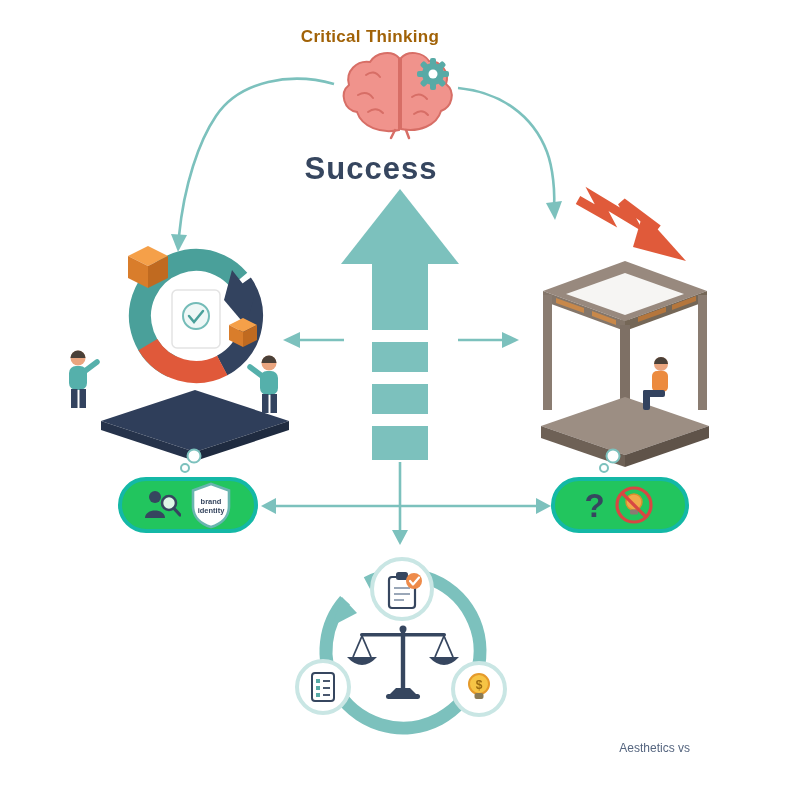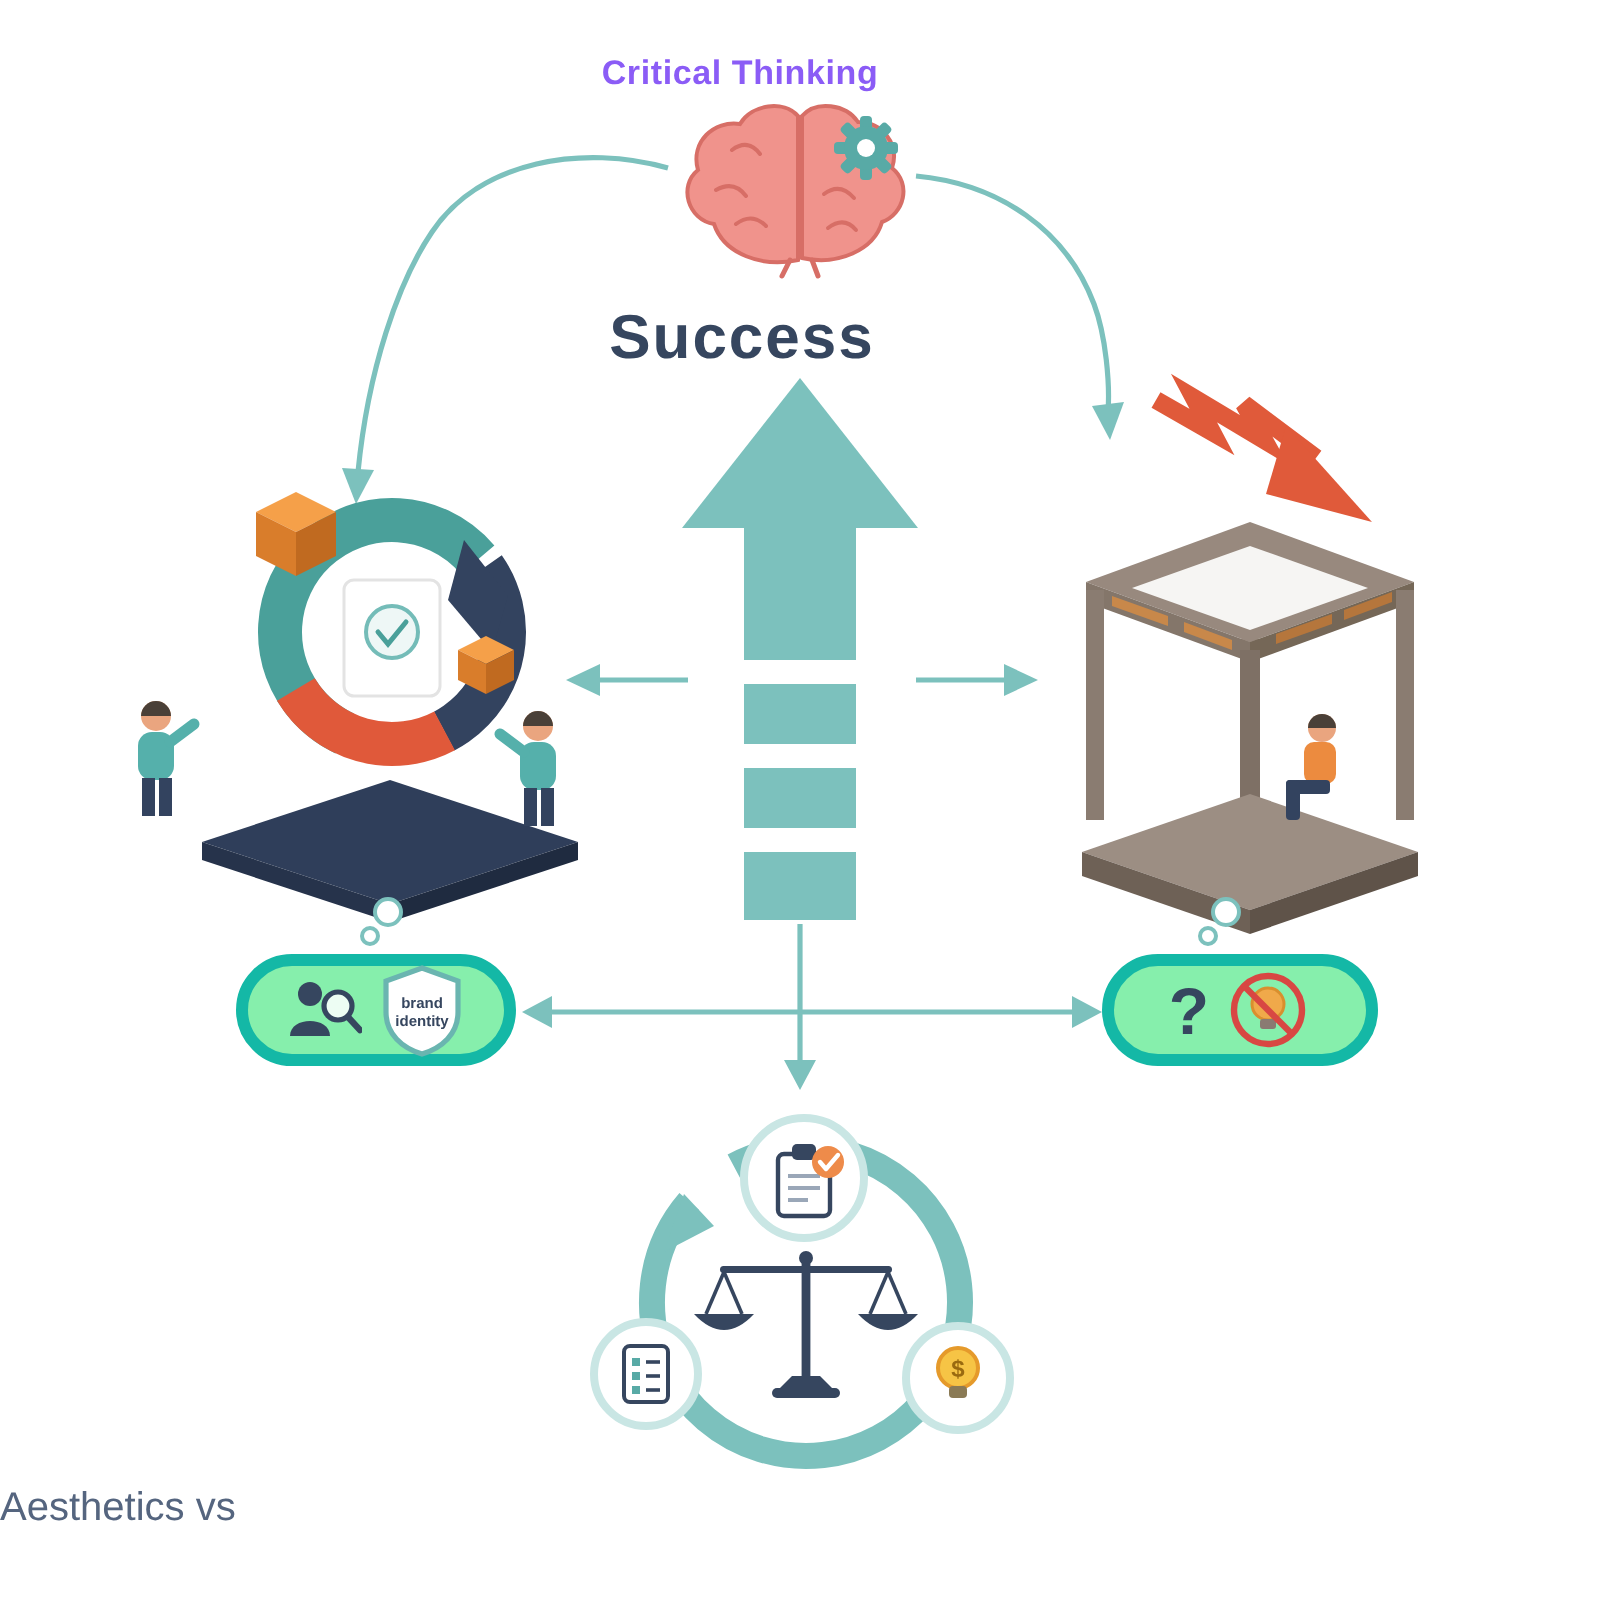--- a/index.html
+++ b/index.html
@@ -1,28 +1,28 @@
 <!DOCTYPE html>
 <html><head>
 <meta charset="utf-8">
 <style>
   * { margin:0; padding:0; box-sizing:border-box; }
   html,body { background:#ffffff; }
   body { font-family:"Liberation Sans", sans-serif; }
   .stage { position:relative; width:800px; height:800px; background:#ffffff; overflow:hidden; margin:0 auto; }
   .abs { position:absolute; }
-  .title { left:0; top:27px; width:740px; text-align:center; font-weight:bold; font-size:17px; color:#8b5cf6; letter-spacing:.3px; }
+  .title { left:0; top:27px; width:740px; text-align:center; font-weight:bold; font-size:17px; color:#a16207; letter-spacing:.3px; }
   .success { left:0; top:151px; width:742px; text-align:center; font-weight:bold; font-size:31px; color:#36465f; letter-spacing:1px; }
   .overlay { left:0; top:0; }
-  .pill { height:56px; background:#86efac; border:6px solid #14b8a6; border-radius:30px;
+  .pill { height:56px; background:#22c55e; border:4px solid #14b8a6; border-radius:30px;
           display:flex; align-items:center; justify-content:center; gap:7px; }
   .pill-left  { left:118px; top:477px; width:140px; }
   .pill-right { left:551px; top:477px; width:138px; }
   .qmark { font-size:33px; font-weight:bold; color:#36465f; line-height:1; }
-  .footer { left:0; top:740px; width:690px; text-align:left; font-size:20px; color:#55657f; line-height:1.4; }
+  .footer { left:0; top:740px; width:690px; text-align:right; font-size:12px; color:#55657f; line-height:1.4; }
 </style>
 </head>
 <body>
 
 <div class="stage">
 
   <svg class="abs overlay" width="800" height="800" viewBox="0 0 800 800">
 
     <g>
       <path d="M399,130 C381,134 362,127 357,112 C344,110 339,93 349,85 C345,71 357,60 370,62 C376,52 392,50 399,58 Z" fill="#f0938c" stroke="#d76e66" stroke-width="2"></path>

